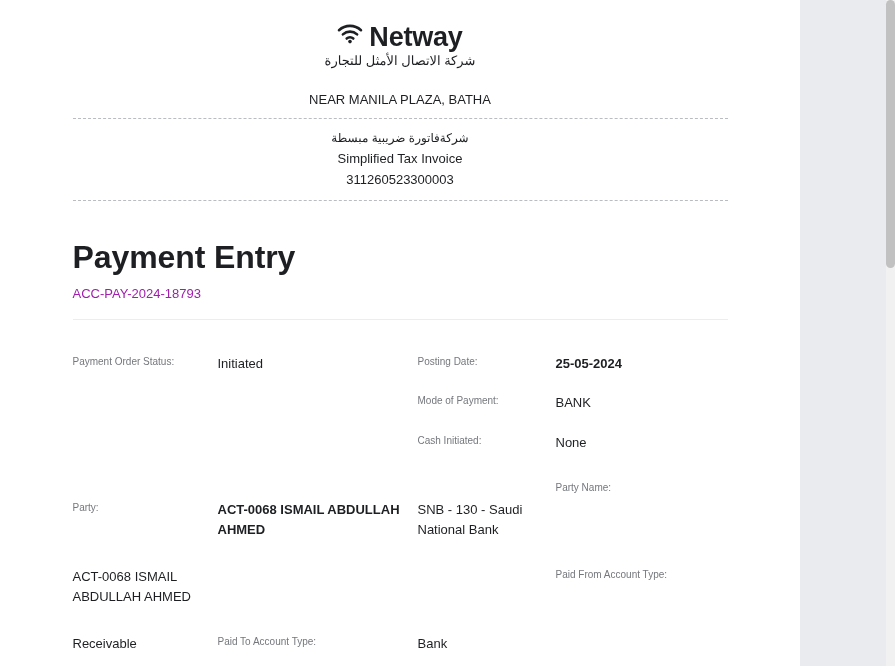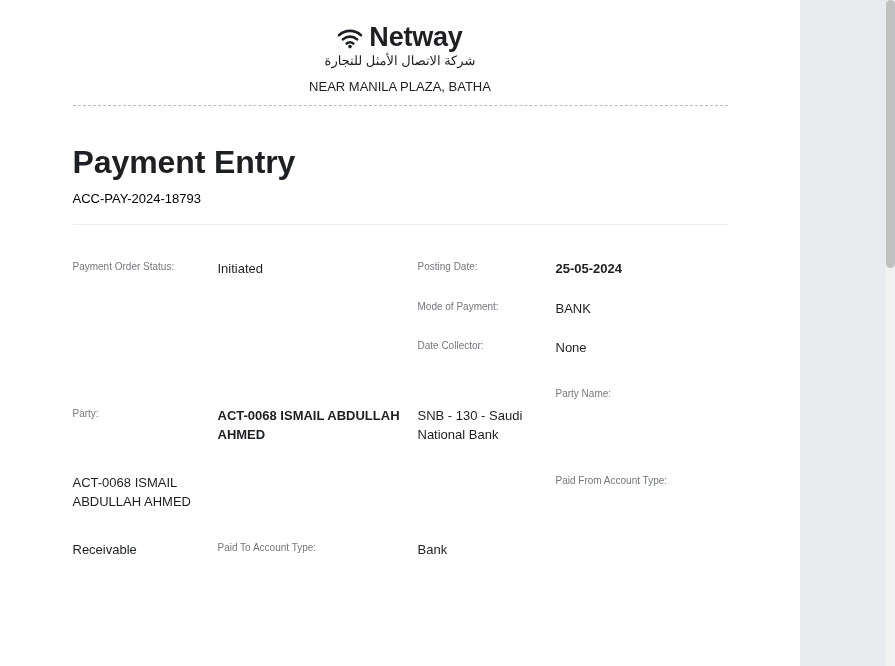--- a/index.html
+++ b/index.html
@@ -52,21 +52,20 @@
 
   .content {
     width: 655px;
     margin: 0 auto;
     padding-top: 18px;
   }
 
   
   .brand-row {
     display: flex;
-    align-items: center;
     justify-content: center;
     gap: 6px;
     margin-top: 4px;
   }
   .wifi-icon {
     display: inline-block;
     width: 26px;
     height: 22px;
     position: relative;
     color: #212529;
@@ -80,21 +79,21 @@
   .arabic-company {
     text-align: center;
     font-size: 13px;
     color: #1d1f22;
     direction: rtl;
   }
   .address {
     text-align: center;
     font-size: 13px;
     color: #1d1f22;
-    margin-top: 11px;
+    margin-top: 24px;
     padding-bottom: 11px;
     border-bottom: 1px dashed #b9bcc0;
   }
   .invoice-meta {
     text-align: center;
     padding-top: 10px;
     padding-bottom: 9px;
     border-bottom: 1px dashed #b9bcc0;
   }
   .invoice-meta div { font-size: 13px; color: #1d1f22; line-height: 1.62; }
@@ -103,21 +102,21 @@
   
   h1.doc-title {
     font-size: 32px;
     font-weight: bold;
     color: #1d1f22;
     margin: 38px 0 0 0;
     letter-spacing: -0.1px;
   }
   .doc-id {
     font-size: 13px;
-    color: #000000;
+    color: #a21caf;
     margin-top: 10px;
     padding-bottom: 18px;
     border-bottom: 1px solid #ebedef;
   }
 
   
   .fields {
     display: grid;
     grid-template-columns: 145px 200px 138px 1fr;
     column-gap: 0px;
@@ -156,39 +155,44 @@
           <circle cx="13" cy="19.6" r="1.8" fill="#1d1f22"></circle>
         </svg>
       </span>
       <span class="brand-name">Netway</span>
     </div>
 
     <div class="arabic-company">شركة الاتصال الأمثل للتجارة</div>
 
     <div class="address">NEAR MANILA PLAZA, BATHA</div>
 
+    <div class="invoice-meta">
+      <div class="ar">شركةفاتورة ضريبية مبسطة</div>
+      <div>Simplified Tax Invoice</div>
+      <div>311260523300003</div>
+    </div>
 
     <h1 class="doc-title">Payment Entry</h1>
     <div class="doc-id">ACC-PAY-2024-18793</div>
 
     <div class="fields">
 
       <div class="fl">Payment Order Status:</div>
       <div class="fv">Initiated</div>
       <div class="fl">Posting Date:</div>
       <div class="fv bold">25-05-2024</div>
 
       <div class="fl spacer"></div>
       <div class="fv spacer"></div>
       <div class="fl">Mode of Payment:</div>
       <div class="fv">BANK</div>
 
       <div class="fl spacer"></div>
       <div class="fv spacer"></div>
-      <div class="fl">Date Collector:</div>
+      <div class="fl">Cash Initiated:</div>
       <div class="fv">None</div>
 
       <div class="fl pad-top-38">Party:</div>
       <div class="fv bold pad-top-38">ACT-0068 ISMAIL ABDULLAH AHMED</div>
       <div class="fv pad-top-38">SNB - 130 - Saudi National Bank</div>
 
       <div class="fl pad-top-18">Party Name:</div>
       <div class="fv pad-top-18">ACT-0068 ISMAIL ABDULLAH AHMED</div>
       <div class="fl spacer"></div>
       <div class="fv spacer"></div>

